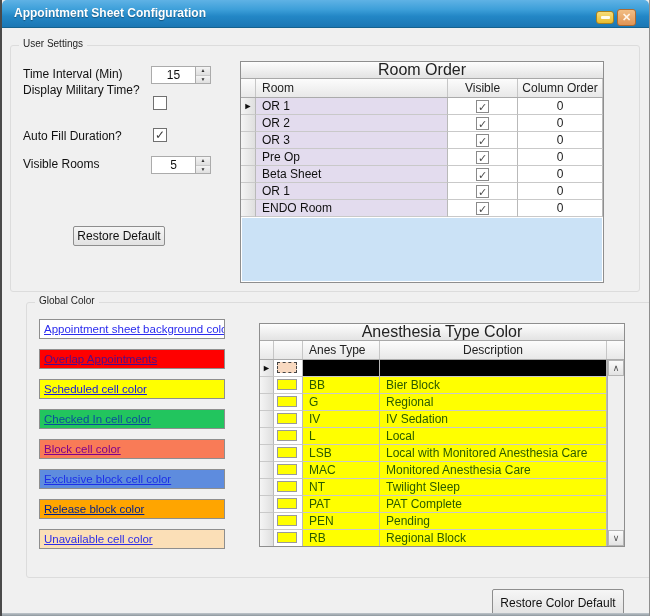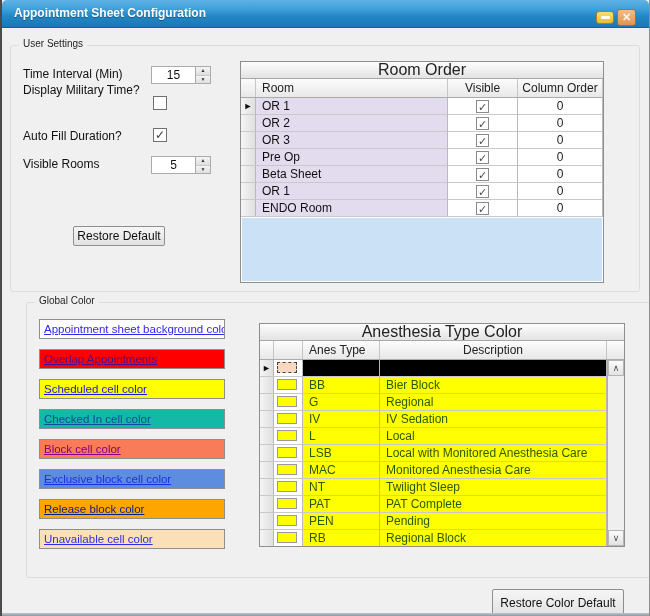--- a/index.html
+++ b/index.html
@@ -216,21 +216,21 @@
       <div id="room-empty"></div>
     </div>
   </div>
 
   <div class="groupbox" id="group-color">
     <span class="gb-label">Global Color</span>
 
     <div class="clr-btn" style="top: 16px; background: rgb(255, 255, 255); color: rgb(43, 43, 238);">Appointment sheet background color</div>
     <div class="clr-btn" style="top: 46px; background: rgb(255, 0, 0); color: rgb(74, 13, 143);">Overlap Appointments</div>
     <div class="clr-btn" style="top: 76px; background: rgb(255, 255, 0); color: rgb(23, 23, 224);">Scheduled cell color</div>
-    <div class="clr-btn" style="top: 106px; background: #14b8a6; color: rgb(10, 76, 155);">Checked In cell color</div>
+    <div class="clr-btn" style="top: 106px; background: #22c55e; color: rgb(10, 76, 155);">Checked In cell color</div>
     <div class="clr-btn" style="top: 136px; background: rgb(249, 123, 87); color: rgb(128, 0, 139);">Block cell color</div>
     <div class="clr-btn" style="top: 166px; background: rgb(94, 140, 222); color: rgb(28, 47, 232);">Exclusive block cell color</div>
     <div class="clr-btn" style="top: 196px; background: rgb(255, 165, 0); color: rgb(0, 30, 140);">Release block color</div>
     <div class="clr-btn" style="top: 226px; background: rgb(251, 223, 183); color: rgb(45, 45, 232);">Unavailable cell color</div>
 
     <div class="tbl" id="anes-table">
       <div class="tbl-title">Anesthesia Type Color</div>
       <div class="colhead">
         <span class="hc hc1"></span>
         <span class="hc hc2"></span>

